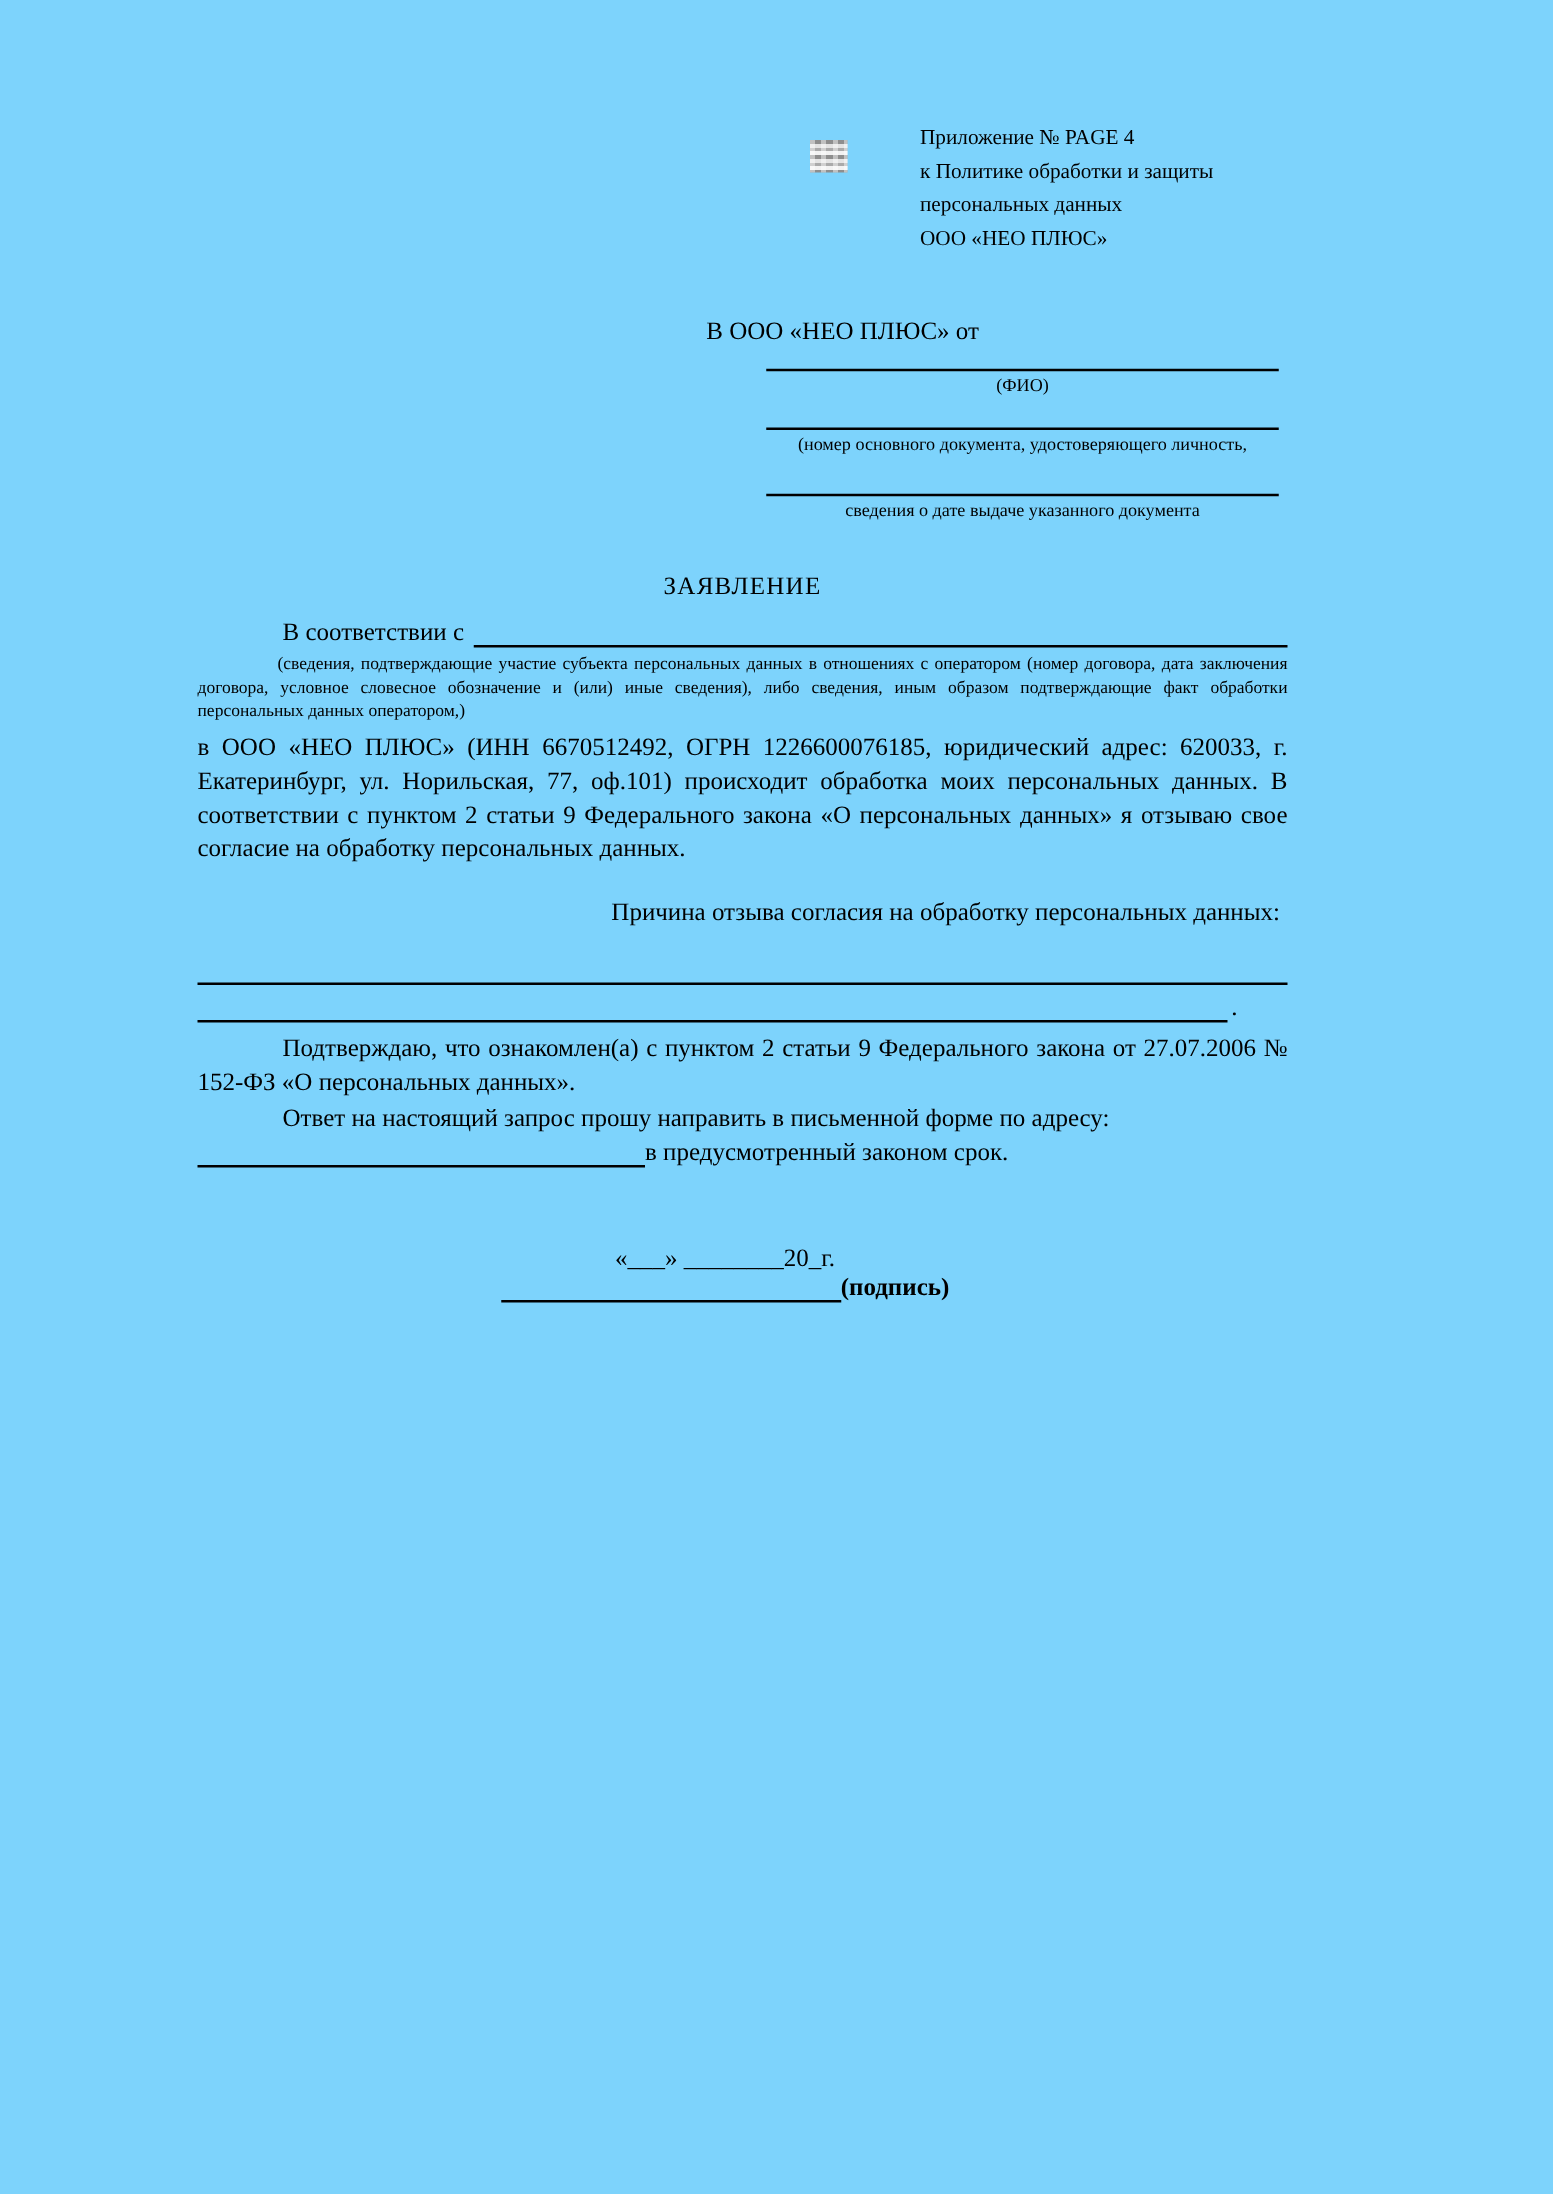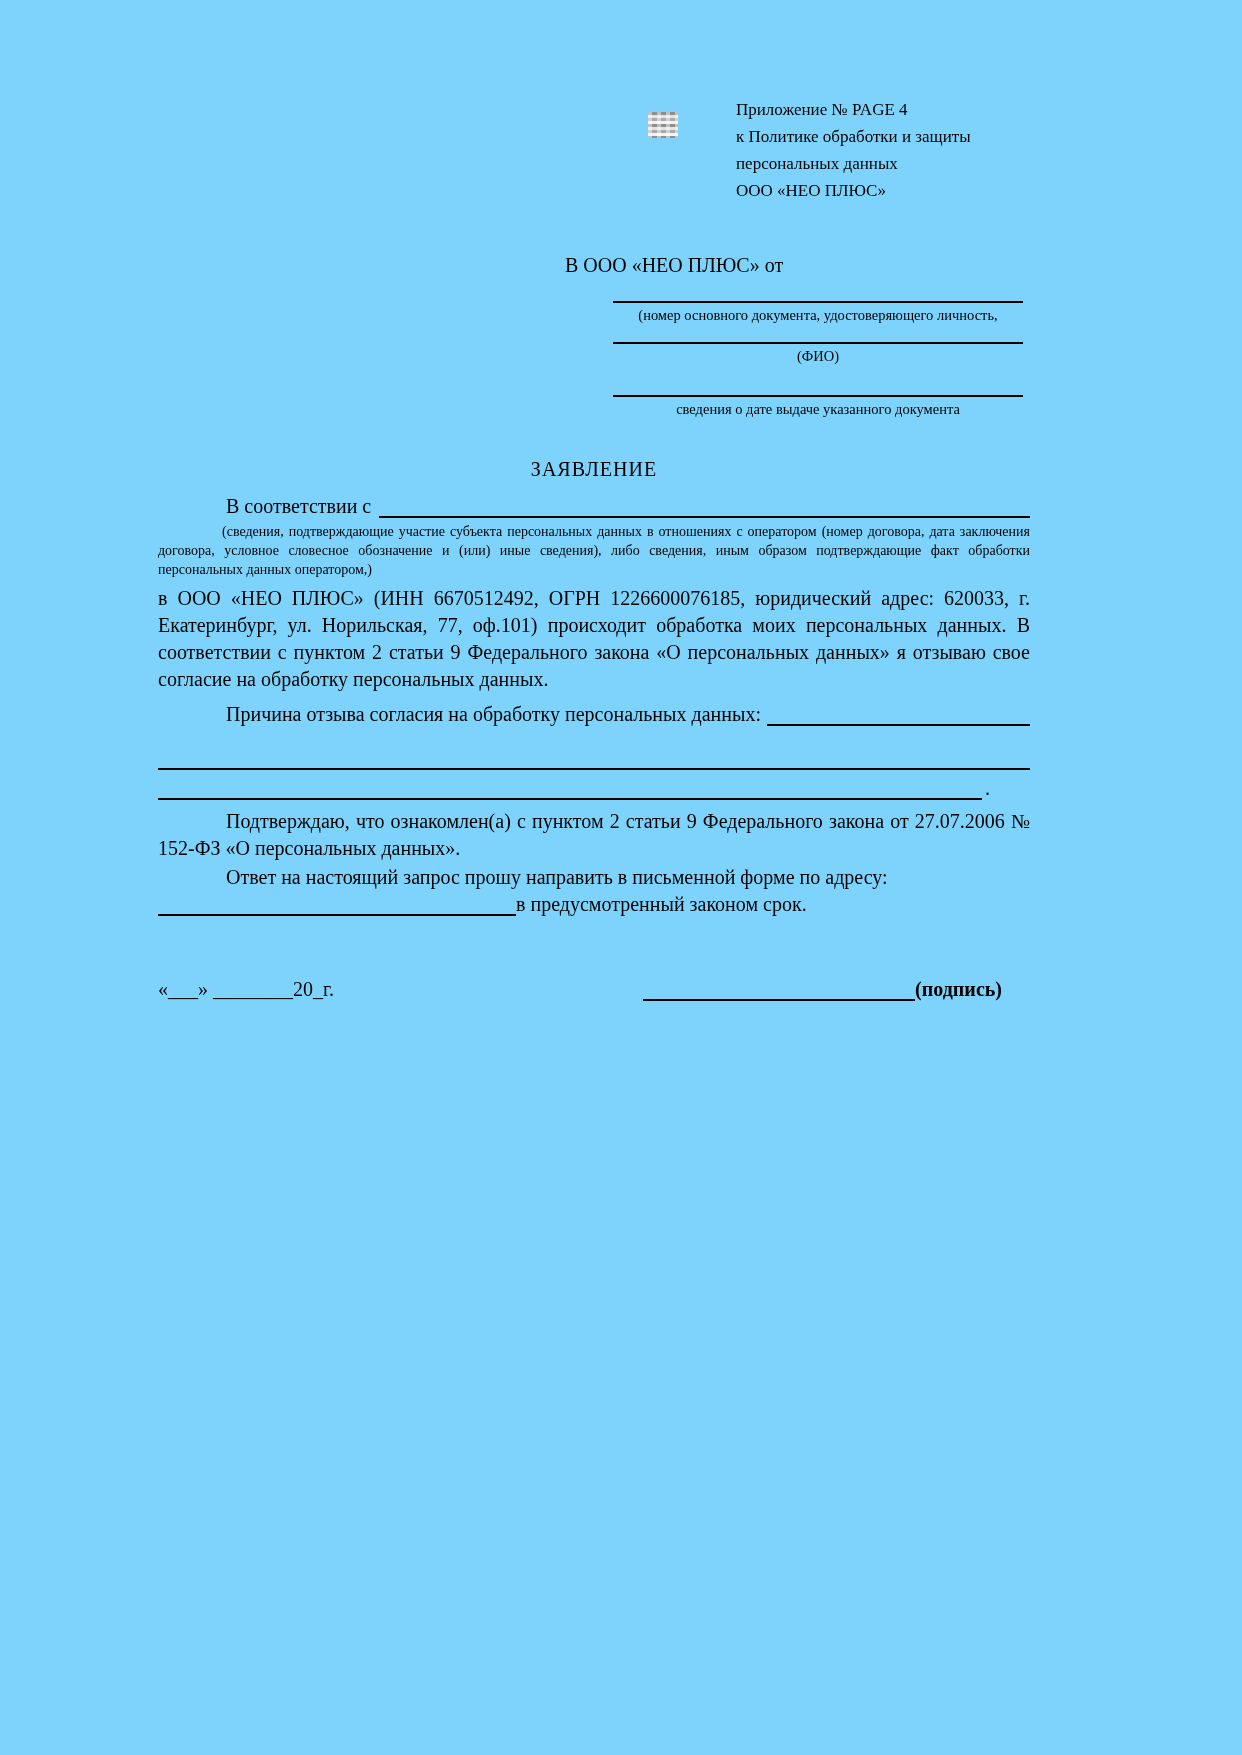--- a/index.html
+++ b/index.html
@@ -41,36 +41,36 @@
 
   .intro-row, .reason-row, .blank2-row, .reply2-row { display: flex; align-items: flex-end; font-size: 20px; }
   .intro-row { margin-top: 14px; }
   .intro-row .prefix { margin-left: 68px; padding-right: 8px; white-space: nowrap; }
   .rule-flex { flex: 1; border-bottom: 2px solid #000; height: 1.05em; }
 
   .fine-print { margin: 4px 0 0 0; font-size: 14px; line-height: 19px; text-align: justify; text-indent: 64px; }
 
   .body-par { margin: 6px 0 0 0; font-size: 20px; line-height: 27px; text-align: justify; }
 
-  .reason-row { margin-top: 10px; }
+  .reason-row { margin-top: 26px; flex-direction: column; }
   .reason-row .prefix { margin-left: 68px; padding-right: 6px; white-space: nowrap; }
 
   .blank-rule-1 { height: 42px; border-bottom: 2px solid #000; }
   .blank2-row { height: 30px; padding-right: 40px; }
   .blank2-row .period { padding-left: 3px; }
 
   .confirm { text-indent: 68px; margin-top: 8px; }
 
   .reply-line1 { font-size: 20px; margin-top: 2px; text-indent: 68px; line-height: 27px; }
   .reply2-row { margin-top: 2px; }
   .rule-fixed { width: 358px; border-bottom: 2px solid #000; height: 1.05em; }
 
   .footer-row {
     display: flex; justify-content: space-between; align-items: center;
-    margin-top: 62px; font-size: 20px; padding-right: 28px;
+    margin-top: 62px; font-size: 20px; padding-right: 28px; flex-direction: column;
   }
   .sig-group { display: flex; align-items: flex-end; font-weight: bold; }
   .sig-rule { width: 272px; border-bottom: 2px solid #000; height: 1.05em; }
 </style>
 </head>
 <body>
 
 <div class="page">
 
   <span class="field-icon"></span>
@@ -81,28 +81,28 @@
       <div>Приложение №  PAGE 4</div>
       <div>к Политике обработки и защиты</div>
       <div>персональных данных</div>
       <div>ООО «НЕО ПЛЮС»</div>
     </div>
 
 
     <div class="addressee">
       <div class="to-line">В ООО «НЕО ПЛЮС» от</div>
 
+      <div class="fill-field f1">
+        <div class="rule"></div>
+        <div class="caption">(ФИО)</div>
+      </div>
+
       <div class="fill-field f2">
         <div class="rule"></div>
         <div class="caption">(номер основного документа, удостоверяющего личность,</div>
-      </div>
-
-      <div class="fill-field f1">
-        <div class="rule"></div>
-        <div class="caption">(ФИО)</div>
       </div>
 
       <div class="fill-field f3">
         <div class="rule"></div>
         <div class="caption">сведения о дате выдаче указанного документа</div>
       </div>
 
     </div>
 
     <div class="statement-heading">ЗАЯВЛЕНИЕ</div>

